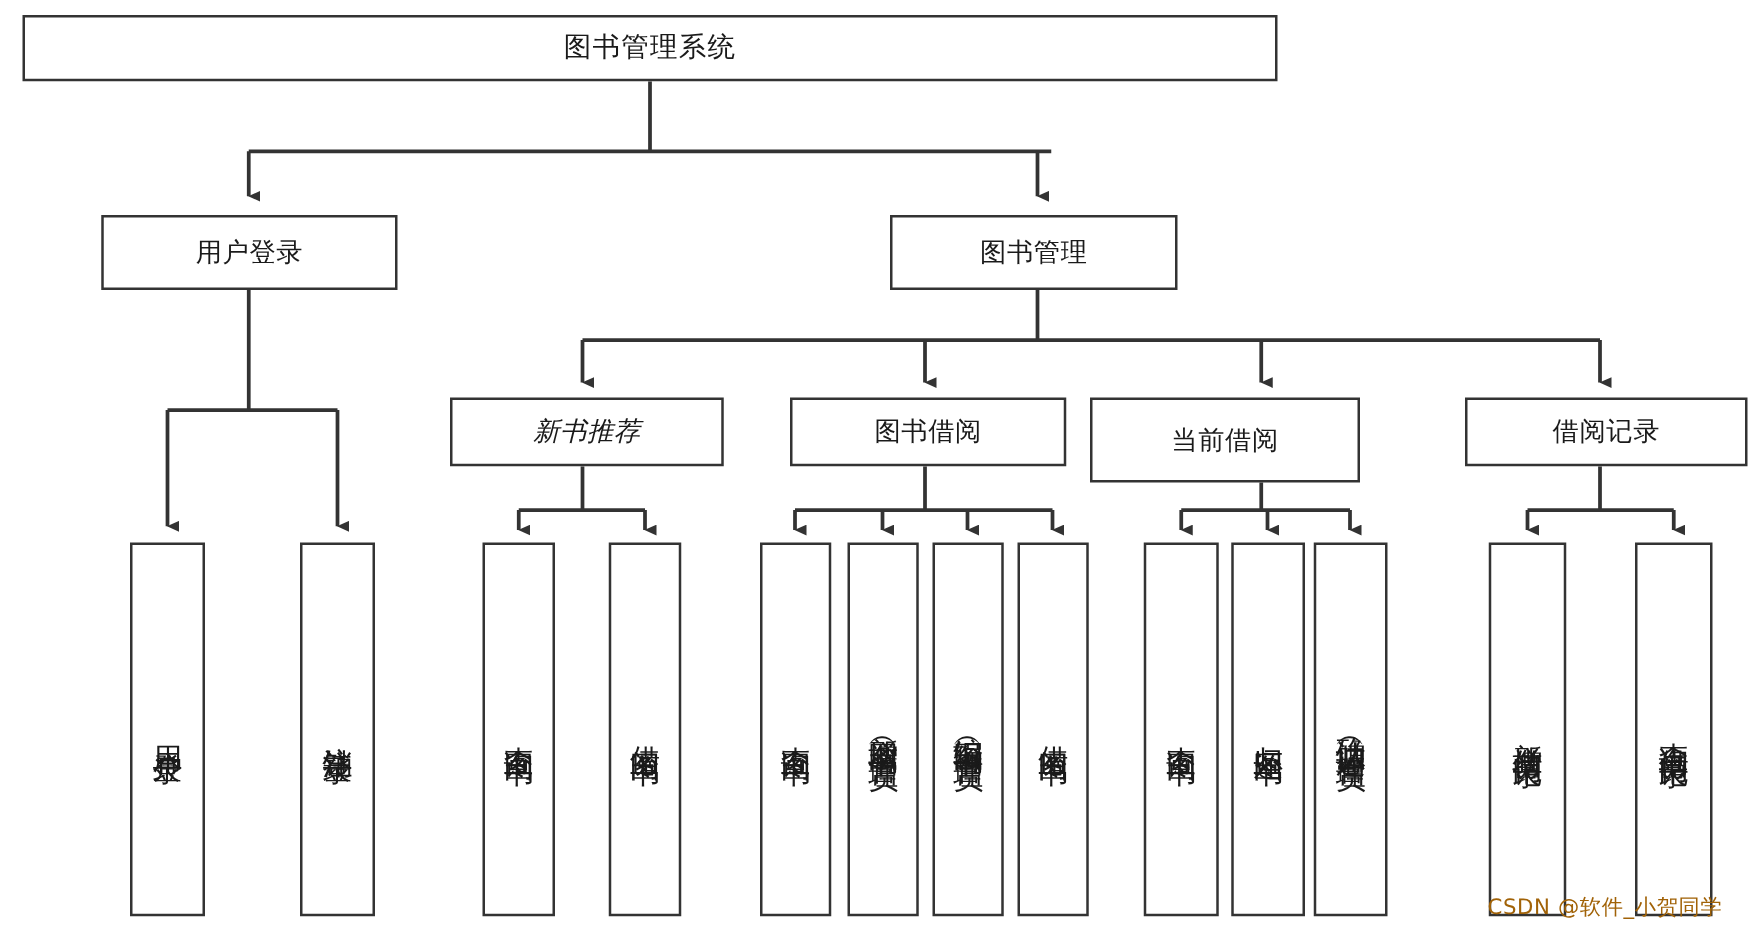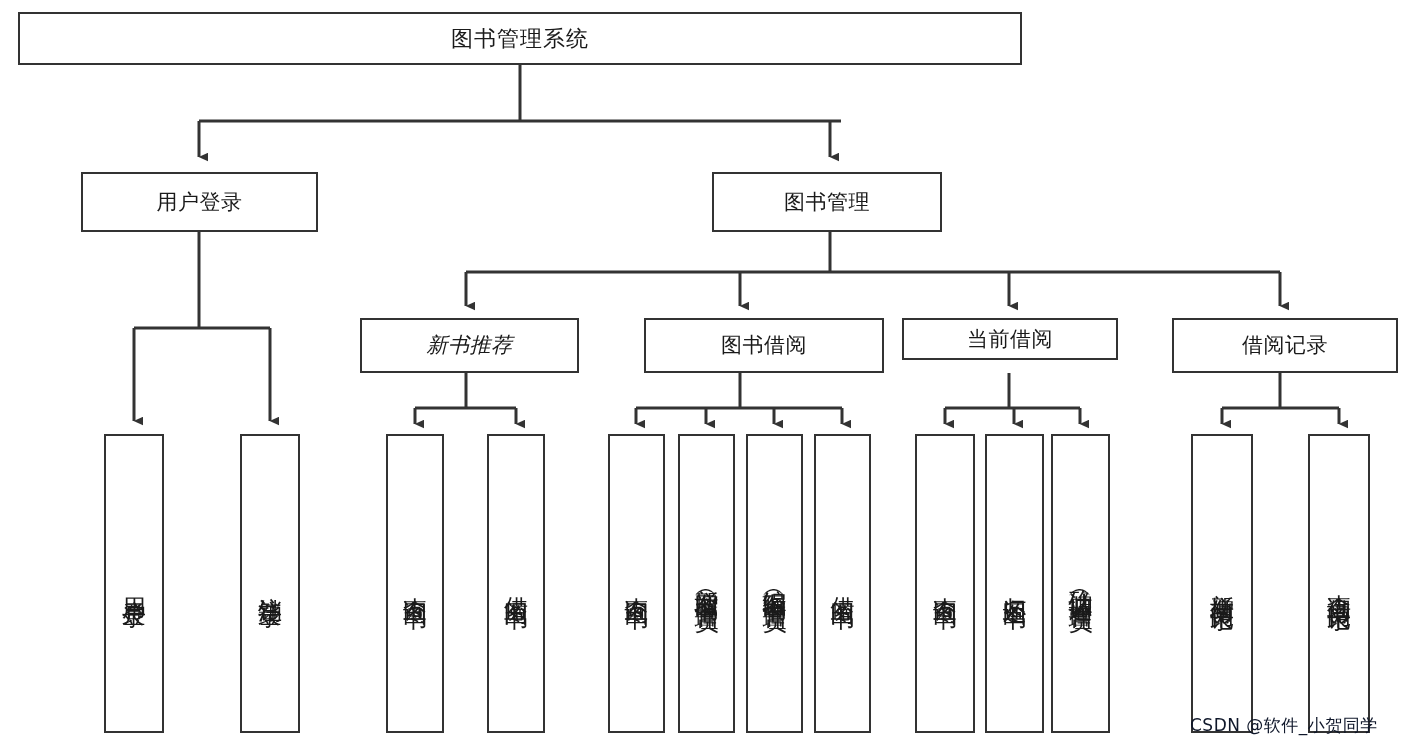--- a/index.html
+++ b/index.html
@@ -57,21 +57,21 @@
   .node.vert .label {
     writing-mode: vertical-rl;
     text-orientation: upright;
     font-size: 24px;
     letter-spacing: 3px;
     line-height: 1;
     max-height: 100%;
   }
   .watermark {
     position: absolute;
-    color: #0f172a;
+    color: #a16207;
     font-size: 17px;
     letter-spacing: 0.5px;
     white-space: nowrap;
     user-select: none;
   }
 </style>
 </head>
 <body>
 
 <div id="canvas">
@@ -145,24 +145,24 @@
   <div class="node horiz" style="left:81px; top:172px; width:237px; height:60px;">
     <span class="label">用户登录</span>
   </div>
   <div class="node horiz" style="left:712px; top:172px; width:230px; height:60px;">
     <span class="label">图书管理</span>
   </div>
 
   <div class="node horiz" style="left:360px; top:318px; width:219px; height:55px;font-style:italic;">
     <span class="label">新书推荐</span>
   </div>
-  <div class="node horiz" style="left:632px; top:318px; width:240px; height:55px;margin-left:12px;">
+  <div class="node horiz" style="left:632px; top:318px; width:221px; height:55px;">
     <span class="label">图书借阅</span>
   </div>
-  <div class="node horiz" style="left:902px; top:318px; width:216px; height:42px;justify-content:center;">
+  <div class="node horiz" style="left:872px; top:318px; width:216px; height:68px;justify-content:center;">
     <span class="label">当前借阅</span>
   </div>
   <div class="node horiz" style="left:1172px; top:318px; width:226px; height:55px;">
     <span class="label">借阅记录</span>
   </div>
 
   <div class="node vert" style="left:104px; top:434px; width:60px; height:299px;">
     <span class="label">用户登录</span>
   </div>
   <div class="node vert" style="left:240px; top:434px; width:60px; height:299px;">

